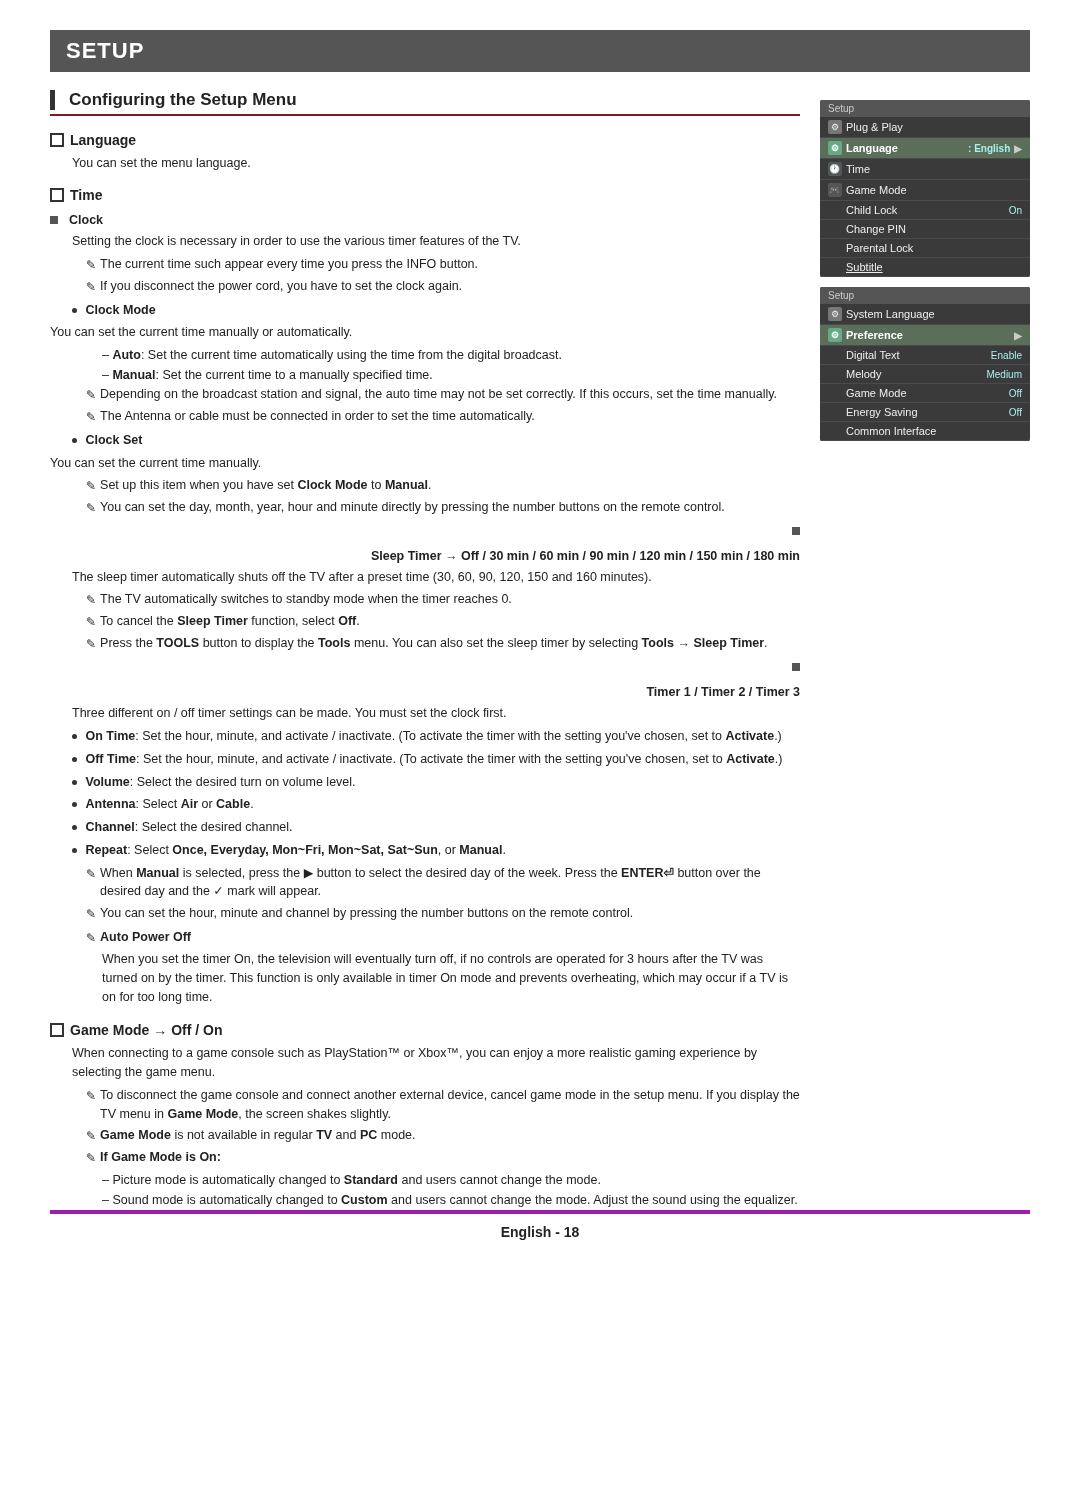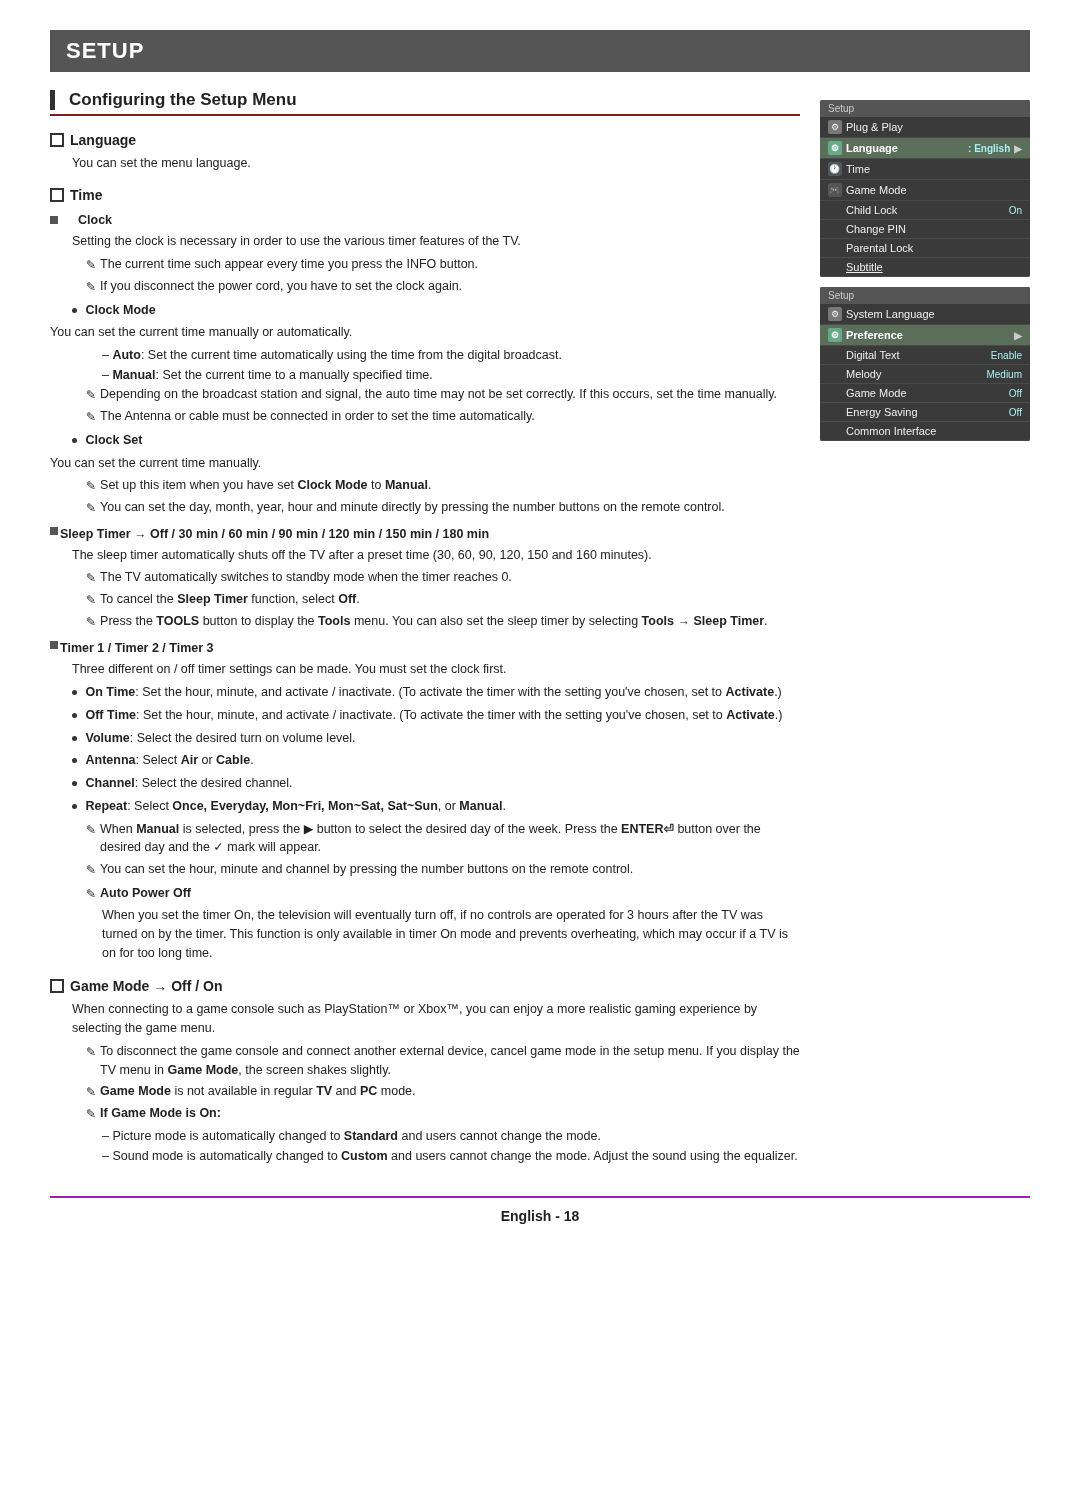--- a/index.html
+++ b/index.html
@@ -110,21 +110,21 @@
       font-size: 12.5px;
       line-height: 1.6;
     }
     .dash-item::before {
       content: "– ";
     }
     .bold { font-weight: bold; }
     .section-divider {
       display: flex;
       align-items: center;
-      gap: 20px;
+      gap: 11px;
       margin-top: 10px;
       margin-bottom: 5px;
     }
     .sq-bullet {
       width: 8px;
       height: 8px;
       background: #555;
       flex-shrink: 0;
     }
     .sq-label {
@@ -178,32 +178,32 @@
     .ui-panel-value {
       color: #aee;
       font-size: 10px;
     }
     .ui-panel-arrow {
       font-size: 10px;
       color: #ccc;
     }
     .footer {
       text-align: center;
-      margin-top: 30px;
       font-size: 14px;
       font-weight: bold;
-      border-top: 2px solid #a21caf;
+      border-top: 4px solid #a21caf;
       padding-top: 10px;
     }
     .timer-header {
       display: flex;
-      align-items: flex-start;
-      gap: 2px;
+      align-items: flex-end;
+      gap: 14px;
       margin-top: 10px;
       margin-bottom: 5px;
+      flex-direction: column;
     }
   </style>
 </head>
 <body>
 
 <div class="page-header">
   <span>SETUP</span>
 </div>
 
 <div class="main-layout">

